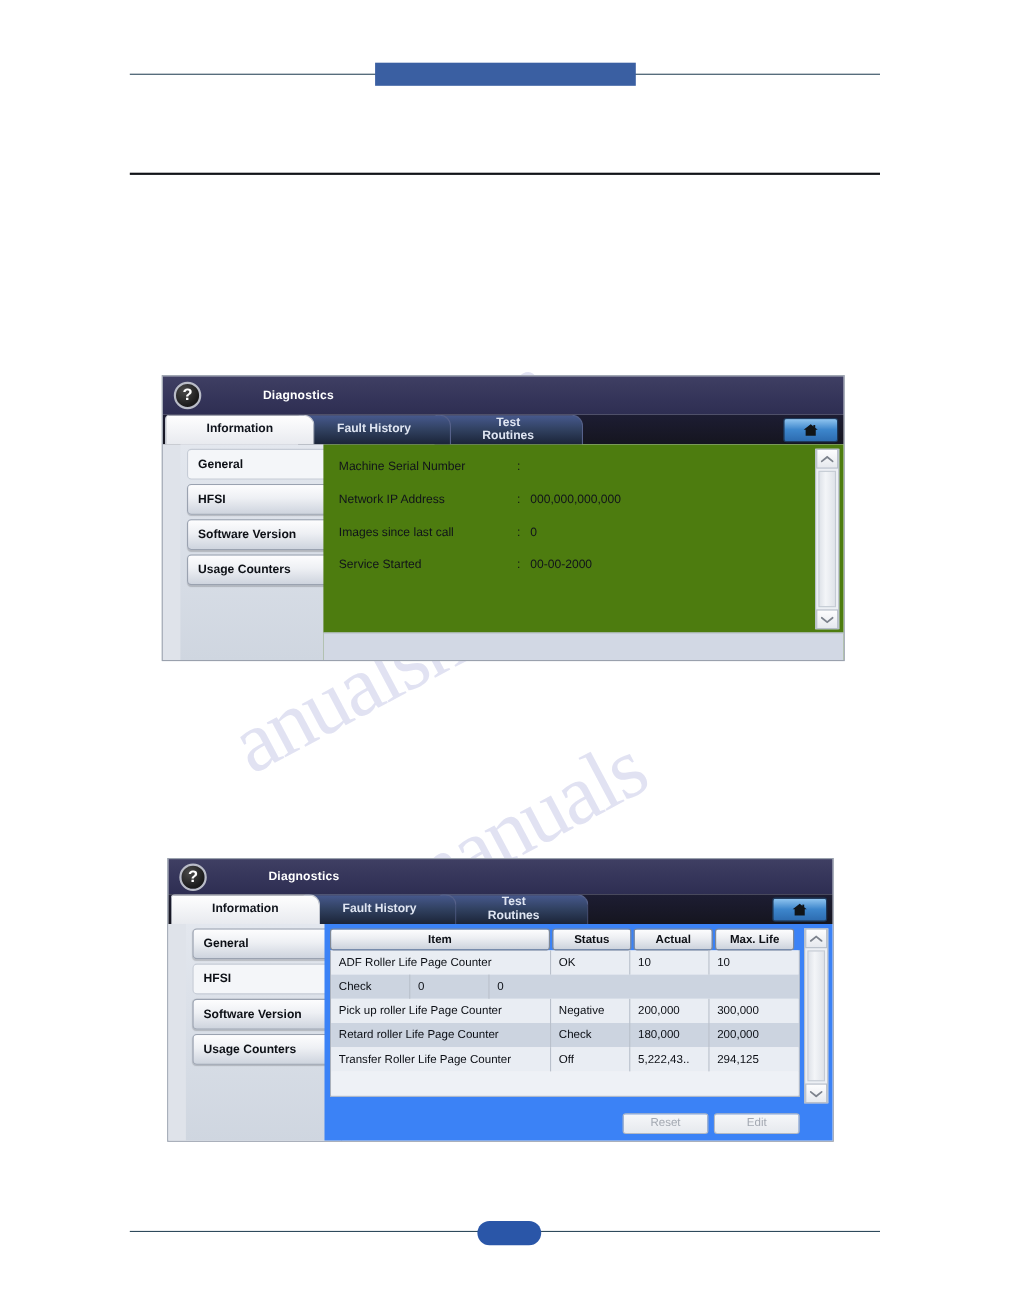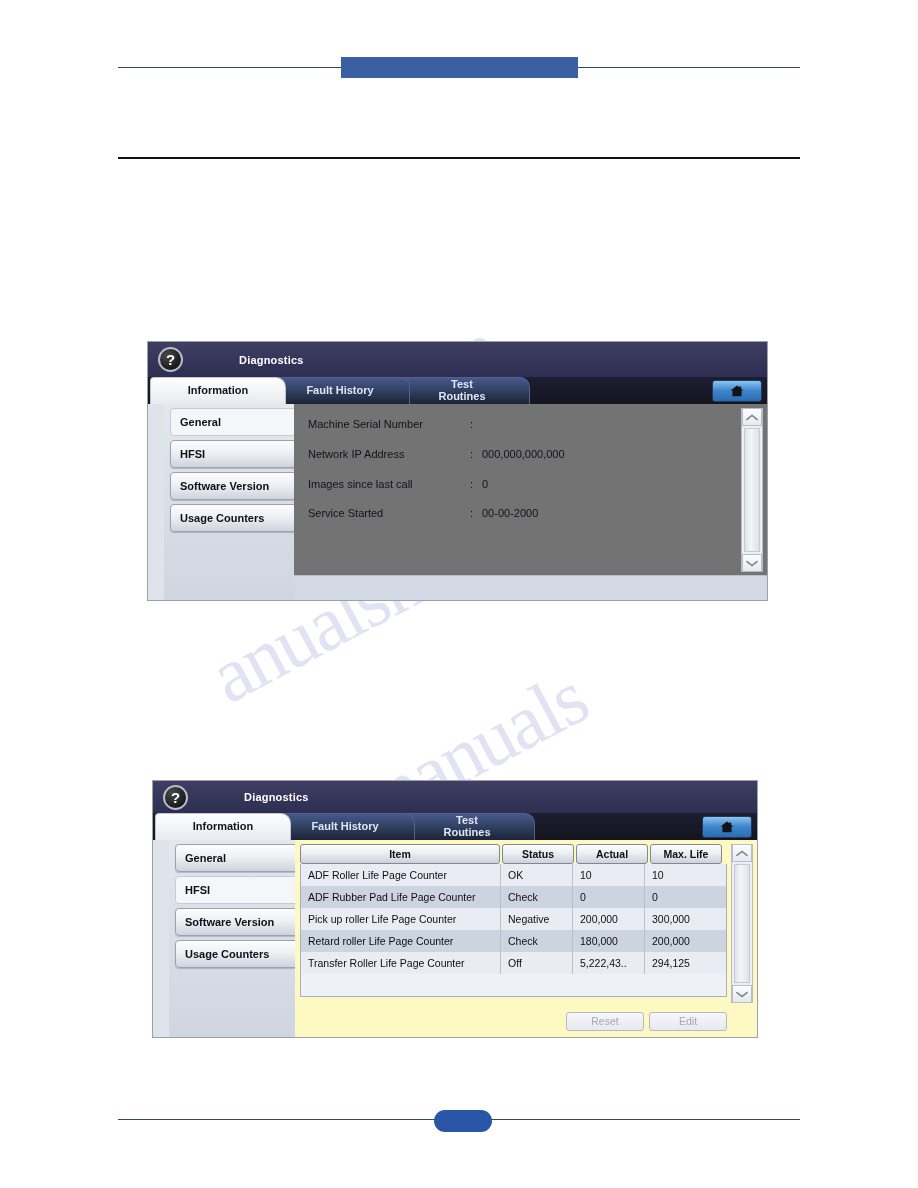--- a/index.html
+++ b/index.html
@@ -201,21 +201,21 @@
   .menu-btn.selected {
     background: #f4f6f9;
     border: 1px solid #c6ccd6;
     box-shadow: none;
   }
 
   
   .info-area {
     position: absolute;
     left: 146px; right: 0; top: 0; bottom: 0;
-    background: #737373;
+    background: #4d7c0f;
     box-sizing: border-box;
   }
   .info-list {
     position: absolute;
     left: 0; right: 26px; top: 0; bottom: 24px;
     padding: 14px 0 0 14px;
     box-sizing: border-box;
   }
   .info-row {
     display: flex;
@@ -265,21 +265,21 @@
     left: 2px; right: 2px; top: 19px; bottom: 19px;
     background: linear-gradient(90deg, #dfe3e9 0%, #f3f5f8 40%, #dfe3e9 100%);
     border: 1px solid #c4cad3;
     box-sizing: border-box;
   }
 
   
   .table-area {
     position: absolute;
     left: 142px; right: 0; top: 0; bottom: 0;
-    background: #fef9c3;
+    background: #3b82f6;
     box-sizing: border-box;
     padding: 4px 4px 0 5px;
   }
   .grid {
     position: absolute;
     left: 5px; right: 30px; top: 4px;
     height: 150px;
   }
   .grid-head {
     display: flex;
@@ -507,21 +507,20 @@
         </div>
 
         <div class="grid-rows">
           <div class="grow">
             <div class="gcell c-item">ADF Roller Life Page Counter</div>
             <div class="gcell c-status">OK</div>
             <div class="gcell c-actual">10</div>
             <div class="gcell c-max">10</div>
           </div>
           <div class="grow">
-            <div class="gcell c-item">ADF Rubber Pad Life Page Counter</div>
             <div class="gcell c-status">Check</div>
             <div class="gcell c-actual">0</div>
             <div class="gcell c-max">0</div>
           </div>
           <div class="grow">
             <div class="gcell c-item">Pick up roller Life Page Counter</div>
             <div class="gcell c-status">Negative</div>
             <div class="gcell c-actual">200,000</div>
             <div class="gcell c-max">300,000</div>
           </div>

